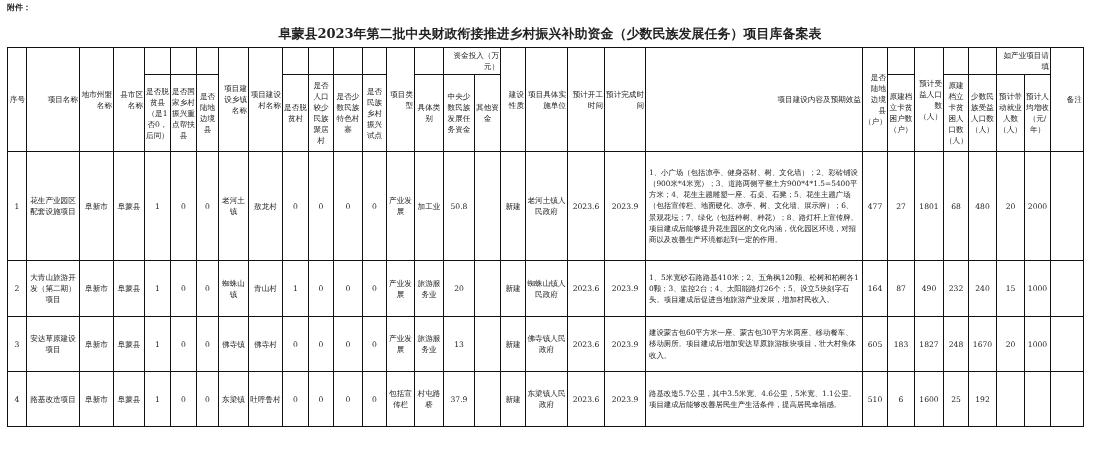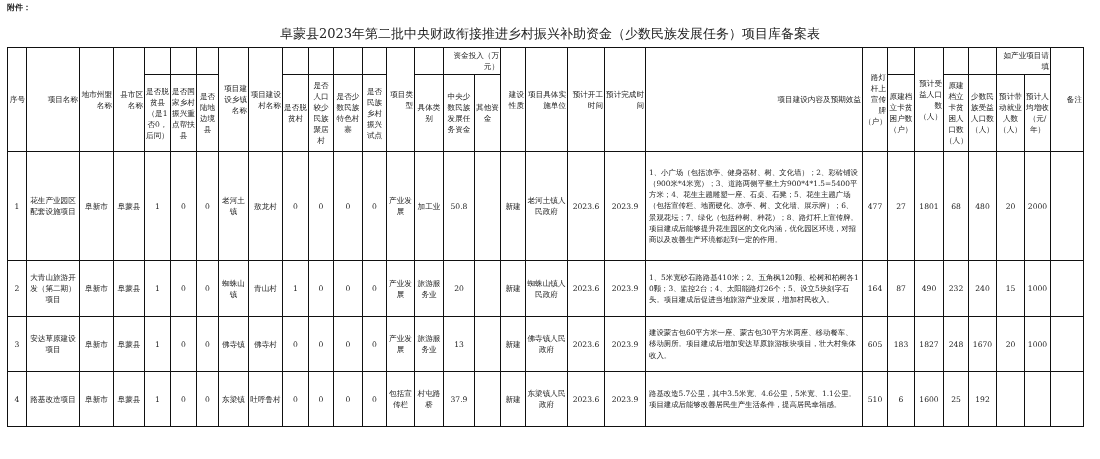--- a/index.html
+++ b/index.html
@@ -1,21 +1,21 @@
 <!DOCTYPE html>
 <html><head>
 <meta charset="utf-8">
 <style>
   html, body { margin: 0; padding: 0; background: #ffffff; }
   body { width: 1100px; height: 459px; position: relative; overflow: hidden;
          font-family: "DejaVu Serif", "Liberation Serif", serif; color: #222; }
   .attach { position: absolute; left: 7px; top: 2px; font-size: 8px; font-weight: bold;
             font-family: Liberation Mono, monospace; }
   .title { position: absolute; left: 0; width: 1100px; top: 25px; text-align: center;
-           font-size: 13px; font-weight: normal; letter-spacing: 0px; }
+           font-size: 13px; font-weight: bold; letter-spacing: 0px; }
   table { position: absolute; left: 7px; top: 47px; border-collapse: collapse;
           table-layout: fixed; width: 1076px; }
   td, th { border: 1.3px solid #111; padding: 0 1px; font-size: 7.6px; line-height: 11px;
            text-align: center; vertical-align: middle; font-weight: normal; word-break: break-all;
            overflow: hidden; }
   th { font-size: 7.6px; }
   tr.hdr1 th { height: 26px; text-align: right; }
   tr.hdr2 th { height: 76px; }
   tr.r1 td { height: 108px; }
   tr.r2 td { height: 55px; }
@@ -78,21 +78,21 @@
       <th></th>
       <th></th>
       <th rowspan="2">项目类型</th>
       <th></th>
       <th colspan="2">资金投入（万元）</th>
       <th rowspan="2">建设性质</th>
       <th rowspan="2">项目具体实施单位</th>
       <th rowspan="2">预计开工时间</th>
       <th rowspan="2">预计完成时间</th>
       <th rowspan="2">项目建设内容及预期效益</th>
-      <th rowspan="2">路灯杆上宣传牌（户）</th>
+      <th rowspan="2">是否陆地边境县（户）</th>
       <th></th>
       <th rowspan="2">预计受益人口数（人）</th>
       <th></th>
       <th></th>
       <th colspan="2">如产业项目请填</th>
       <th rowspan="2">备注</th>
     </tr>
     <tr class="hdr2">
       <th>是否脱贫县（是1否0，后同）</th>
       <th>是否国家乡村振兴重点帮扶县</th>

